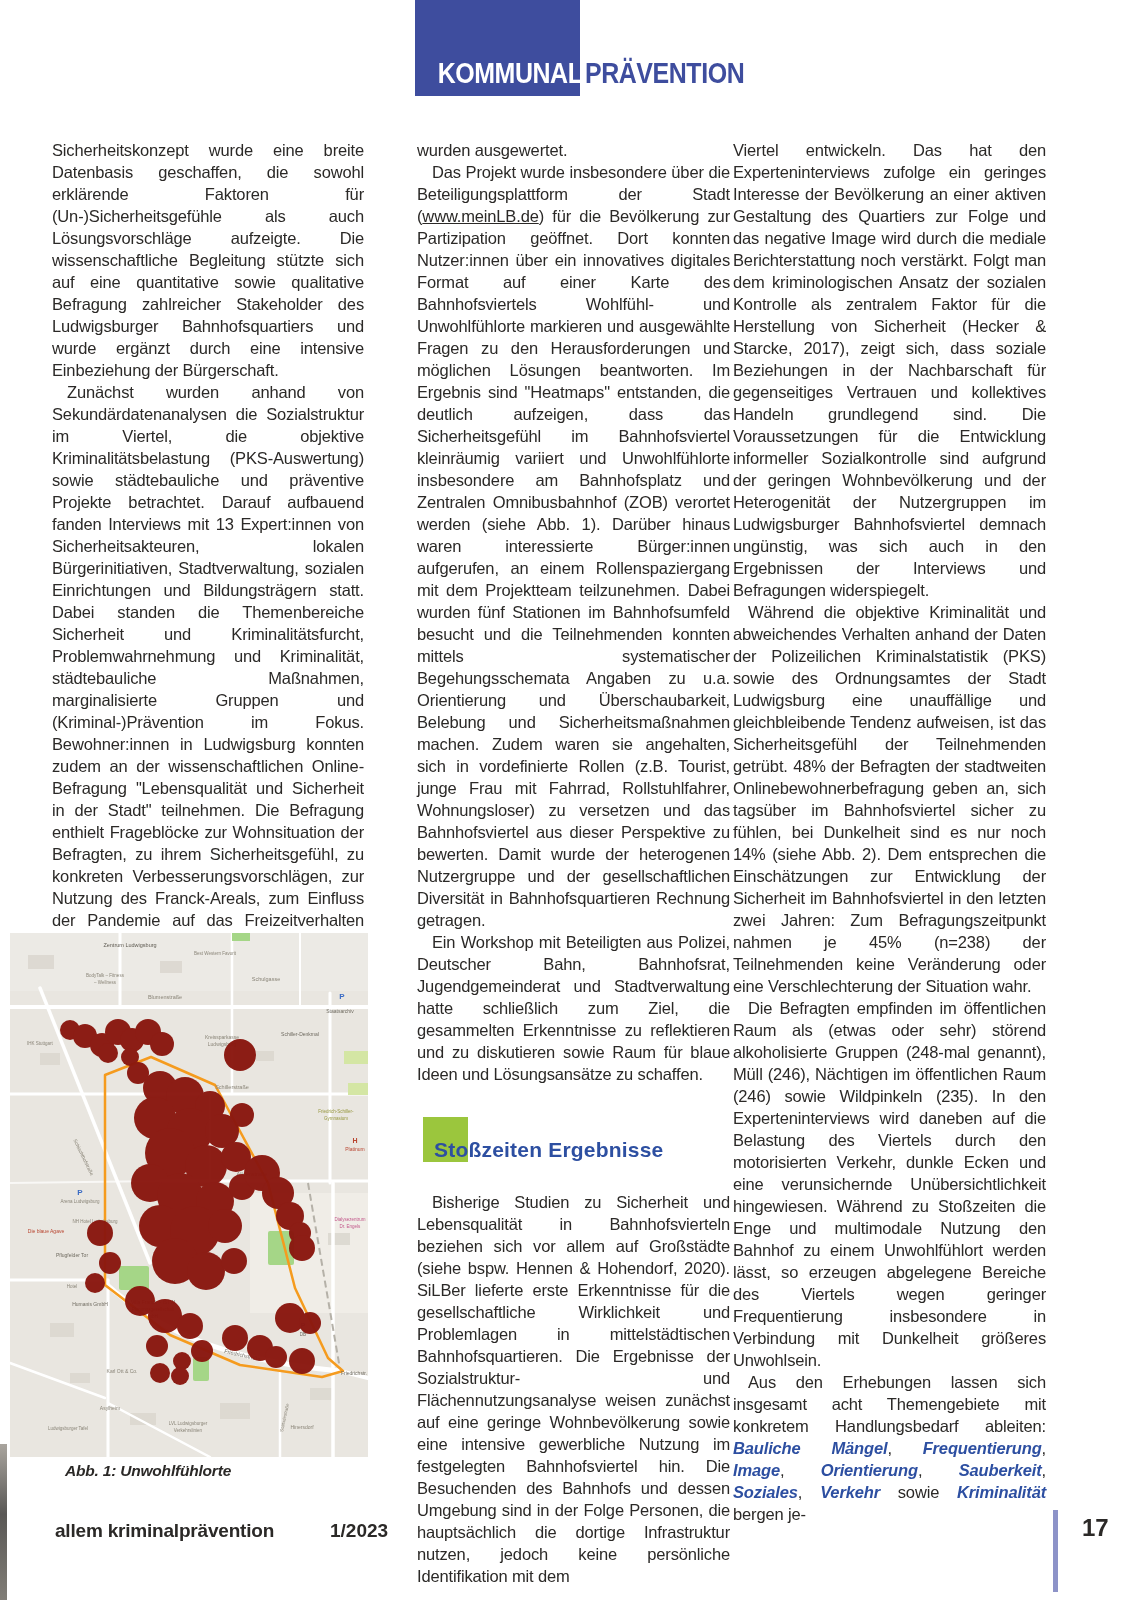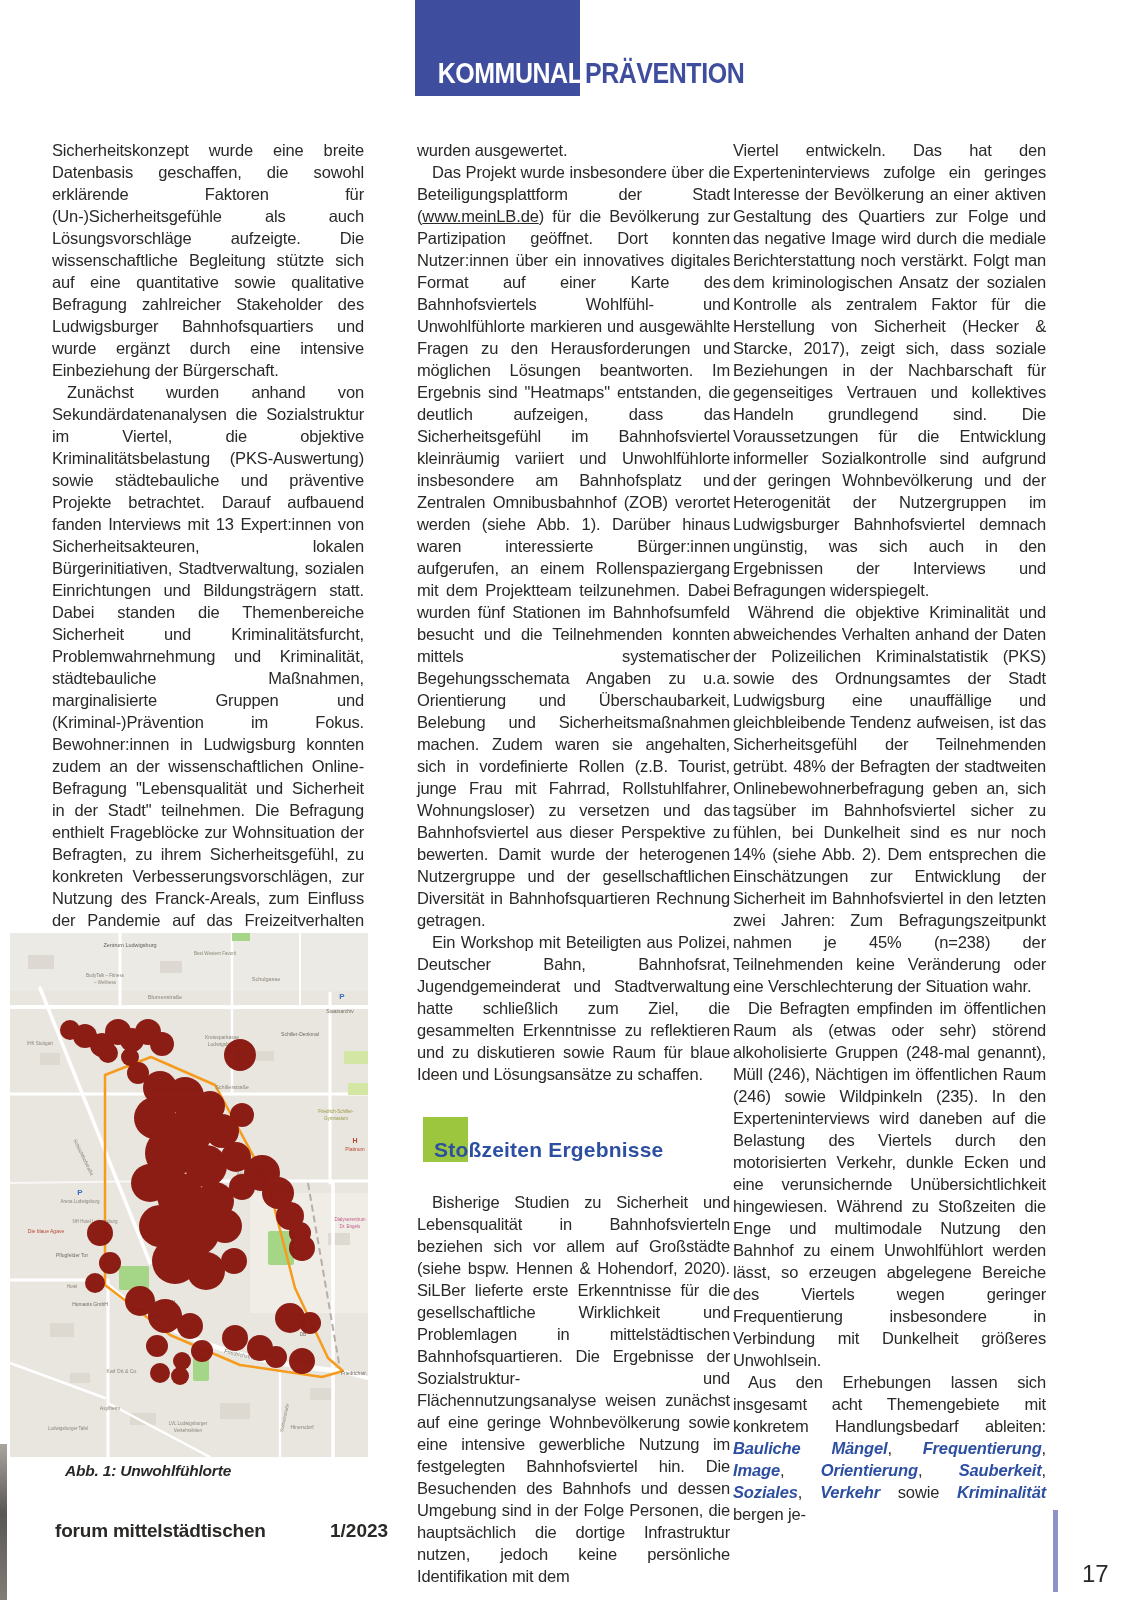--- a/index.html
+++ b/index.html
@@ -47,21 +47,21 @@
   .map-fig{position:absolute;left:8px;top:933px;width:362px;height:524px;}
   .map-fig svg{width:100%;height:100%;display:block;}
   .map-caption{
     position:absolute;left:65px;top:1462px;font-size:15.5px;font-style:italic;
     font-weight:bold;color:var(--text);letter-spacing:-0.2px;
   }
   
   .footer-journal{position:absolute;left:55px;top:1520px;font-size:19px;font-weight:bold;letter-spacing:-0.2px;}
   .footer-issue{position:absolute;left:300px;top:1520px;font-size:19px;font-weight:bold;margin-left:30px;}
   .pagenum-bar{position:absolute;left:1053px;top:1510px;width:5px;height:82px;background:var(--footer_bar);}
-  .pagenum{position:absolute;left:1082px;top:1560px;font-size:24px;font-weight:normal;}
+  .pagenum{position:absolute;left:1082px;top:1514px;font-size:24px;font-weight:bold;}
   .scan-edge{position:absolute;left:0;top:1444px;width:7px;height:156px;
     background:linear-gradient(#9a958d,#3c3a37 45%,#6b675f);opacity:.85;}
 </style>
 </head>
 <body>
 
 <div class="page">
 
   <div class="hdr-box"></div>
   <div class="hdr-white">KOMMUNALE</div>
@@ -238,19 +238,19 @@
           <circle cx="300" cy="390" r="11" fill="#8a170f"></circle>
           <circle cx="225" cy="405" r="13" fill="#8a170f"></circle>
           <circle cx="250" cy="415" r="13" fill="#8a170f"></circle>
           <circle cx="266" cy="424" r="11" fill="#8a170f"></circle>
           <circle cx="292" cy="428" r="13" fill="#8a170f"></circle>
         </g>
     </svg>
   </div>
   <div class="map-caption">Abb. 1: Unwohlfühlorte</div>
 
-  <div class="footer-journal">forum mittelstädtischen</div>
+  <div class="footer-journal">allem kriminalprävention</div>
   <div class="footer-issue">1/2023</div>
   <div class="pagenum-bar"></div>
   <div class="pagenum">17</div>
 
   <div class="scan-edge"></div>
 </div>
 
 </body></html>

